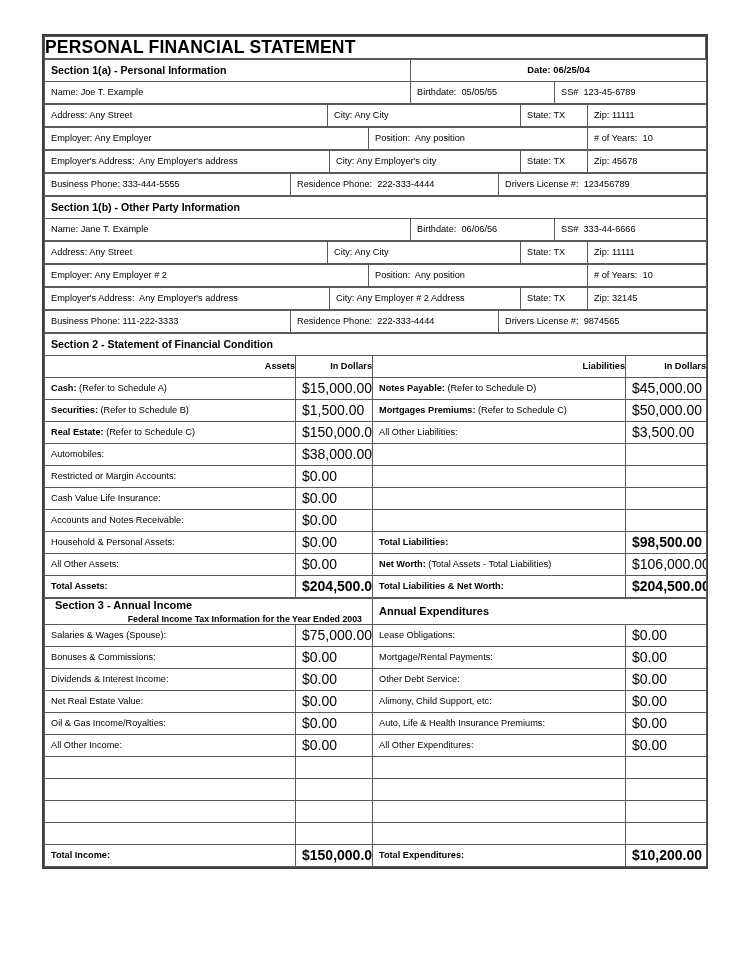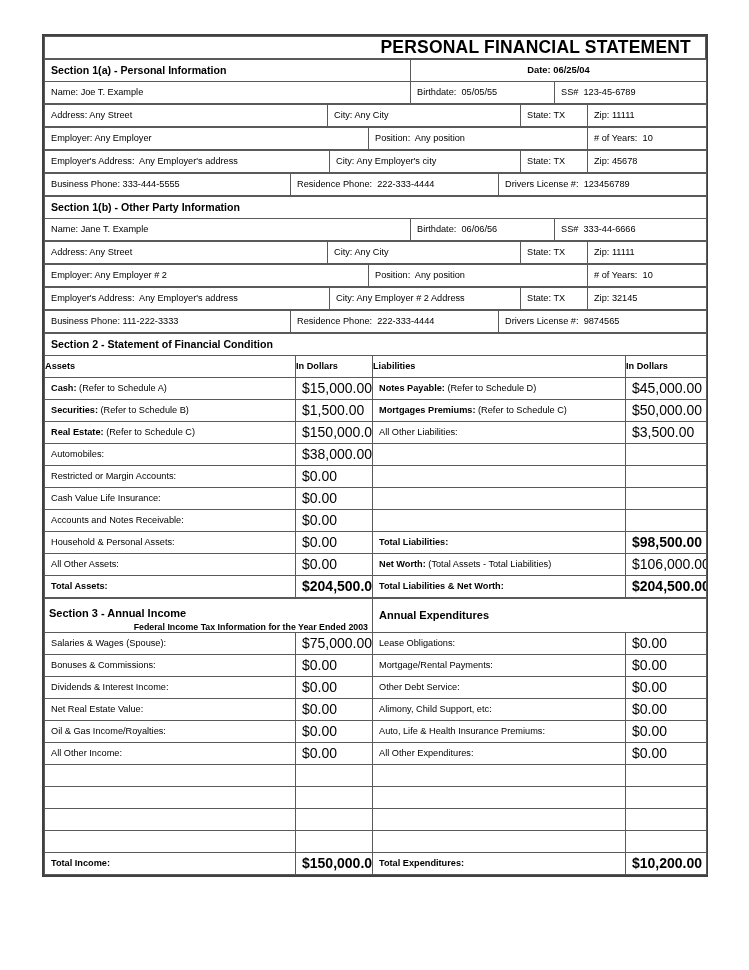--- a/index.html
+++ b/index.html
@@ -50,21 +50,21 @@
   .b { font-weight: bold; }
 
   
   .title-row td {
     height: 46px;
     border-left: none;
     border-right: none;
     border-top: none;
   }
   .title-txt {
-    text-align: right;
+    text-align: left;
     font-size: 17.5px;
     font-weight: bold;
     letter-spacing: 0.2px;
     padding: 0 14px 0 0;
     display: block;
   }
 
   
   .sect td {
     height: 21px;
@@ -78,41 +78,40 @@
   .date-txt {
     font-size: 9.4px;
     font-weight: bold;
     text-align: center;
     display: block;
   }
 
   
   .colhead td {
     height: 23px;
-    text-align: left;
+    text-align: right;
     font-weight: bold;
     font-size: 10.4px;
   }
 
   
   .money {
     padding: 0 6px;
     display: block;
     font-size: 14px;
   }
 
   
   .s3head td {
     height: 36px;
     vertical-align: middle;
   }
   .s3-a {
     display: block;
-    padding: 0 4px;
-    margin-top: 8px;
+    padding: 0 10px;
   }
   .s3-a .l1 { font-size: 11px; font-weight: bold; display: block; margin-bottom: 2px;}
   .s3-a .l2 { font-size: 8.8px; font-weight: bold; display: block; text-align: right; }
   .s3-b {
     display: block;
     padding: 0 6px;
     font-size: 11px;
     font-weight: bold;
   }
 

